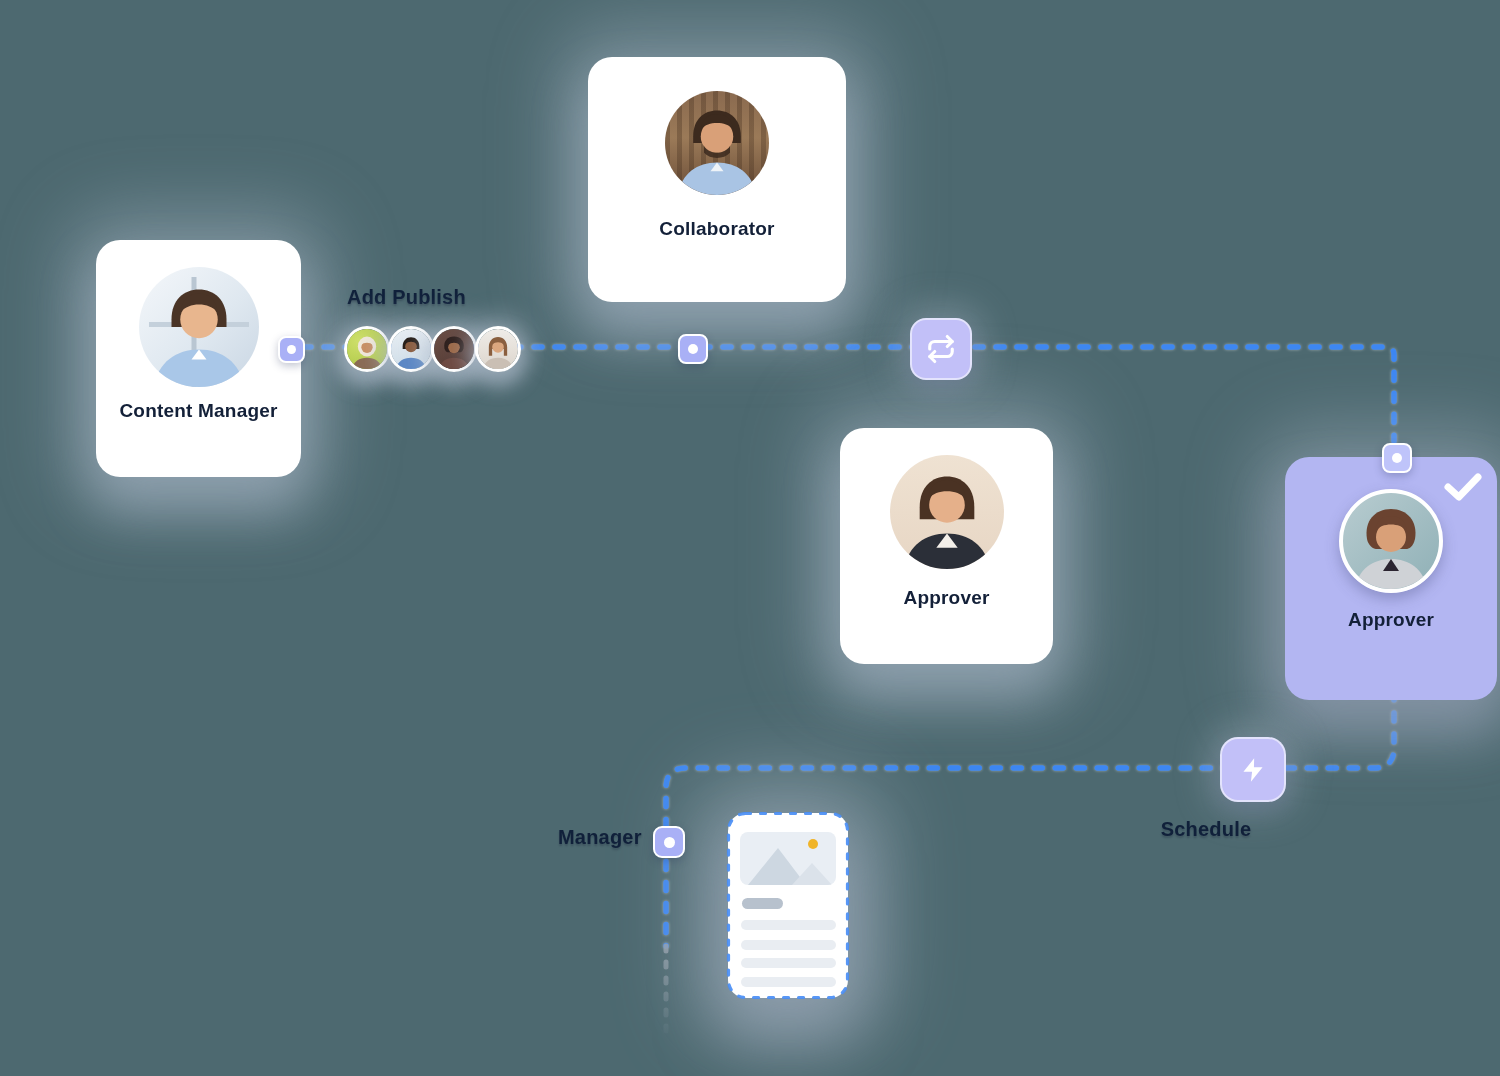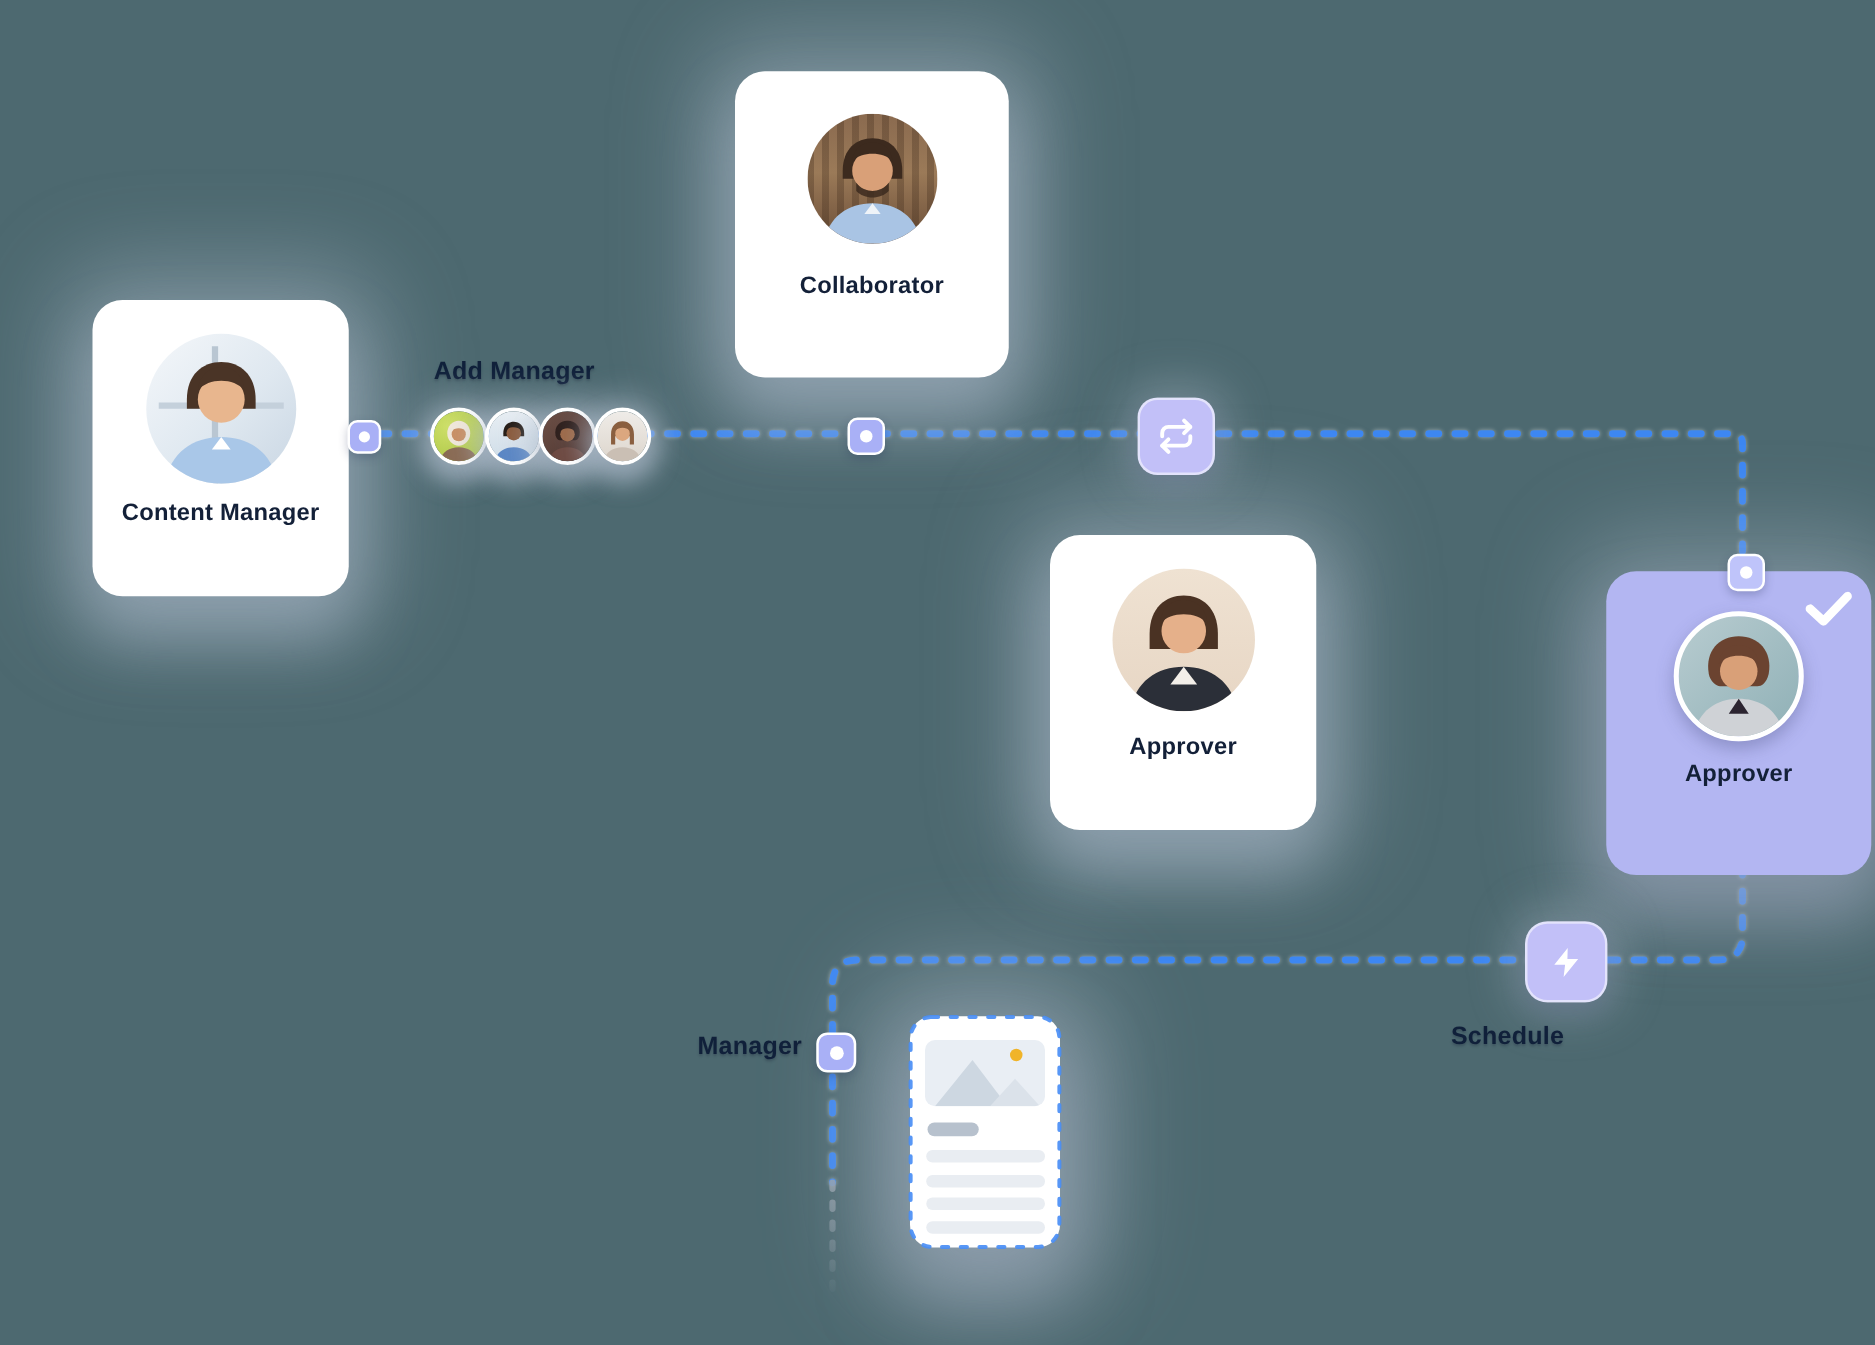--- a/index.html
+++ b/index.html
@@ -18,23 +18,23 @@
                stroke-dasharray:8 13; filter:drop-shadow(0 0 1.5px rgba(255,255,255,.45)); }
 
   
   .card { position:absolute; background:#ffffff; border-radius:24px; z-index:2;
           display:flex; flex-direction:column; align-items:center;
           box-shadow:0 30px 50px 5px rgba(173,186,203,.45), 0 0 70px 28px rgba(186,198,213,.40); }
   .photo { border-radius:50%; overflow:hidden; position:relative; flex:none; }
   .photo svg { display:block; width:100%; height:100%; }
   .card-label { font-size:19px; font-weight:600; color:#132038; letter-spacing:.2px; }
 
-  .card-cm  { left:74px;  top:240px; width:205px; height:210px; padding-top:27px; }
+  .card-cm  { left:96px;  top:240px; width:205px; height:210px; padding-top:27px; }
   .card-cm  .photo { width:120px; height:120px; margin-bottom:13px; }
-  .card-col { left:588px; top:57px;  width:219px; height:211px; padding-top:34px; }
+  .card-col { left:588px; top:57px;  width:258px; height:211px; padding-top:34px; }
   .card-col .photo { width:104px; height:104px; margin-bottom:23px; }
   .card-apc { left:840px; top:428px; width:213px; height:209px; padding-top:27px; }
   .card-apc .photo { width:114px; height:114px; margin-bottom:18px; }
 
   .card-apr { left:1285px; top:457px; width:212px; height:211px; padding-top:32px;
               background:#B3B6F2;
               box-shadow:0 30px 50px 5px rgba(150,160,185,.45), 0 0 70px 28px rgba(186,198,213,.38); }
   .card-apr .photo { width:96px; height:96px; border:4px solid #ffffff; margin-bottom:16px;
                      box-shadow:0 6px 14px rgba(70,75,120,.35); }
   .check-badge { position:absolute; right:14px; top:14px; width:40px; height:32px; }
@@ -155,21 +155,21 @@
         <path d="M12 23c-1.5-9 4-15 12-15s13.5 6 12 15c-1 4-3 5-4.5 5h-15C15 28 12.5 26 12 23z" fill="#6B4330"></path>
         <circle cx="24" cy="22" r="7.5" fill="#D9A078"></circle>
         <path d="M16 19c.5-5 3.8-7.5 8-7.5s7.5 2.5 8 7.5c-2-2.2-4.8-3.2-8-3.2s-6 1-8 3.2z" fill="#6B4330"></path>
         <path d="M6 48c1.5-10 9-15 18-15s16.5 5 18 15z" fill="#CFD2D6"></path>
         <path d="M24 33l-4 6h8z" fill="#2b2430"></path>
       </svg>
     </div>
     <div class="card-label">Approver</div>
   </div>
 
-  <div class="flow-label lbl-add">Add Manager</div>
+  <div class="flow-label lbl-add">Add Publish</div>
 
   <div class="avatar av1">
     <svg viewBox="0 0 48 48" style="background:radial-gradient(circle at 30% 30%, #cfe06a, #a7c23f)">
       <ellipse cx="24" cy="21" rx="11" ry="12" fill="#F1E8DA"></ellipse>
       <circle cx="24" cy="22" r="6.8" fill="#C98F63"></circle>
       <path d="M16.5 19c.8-4.5 3.6-6.5 7.5-6.5s6.7 2 7.5 6.5c-2-1.8-4.5-2.6-7.5-2.6s-5.5.8-7.5 2.6z" fill="#F1E8DA"></path>
       <path d="M6 48c1.5-9 9-13.5 18-13.5S40.5 39 42 48z" fill="#8A6B54"></path>
     </svg>
   </div>
   <div class="avatar av2">

